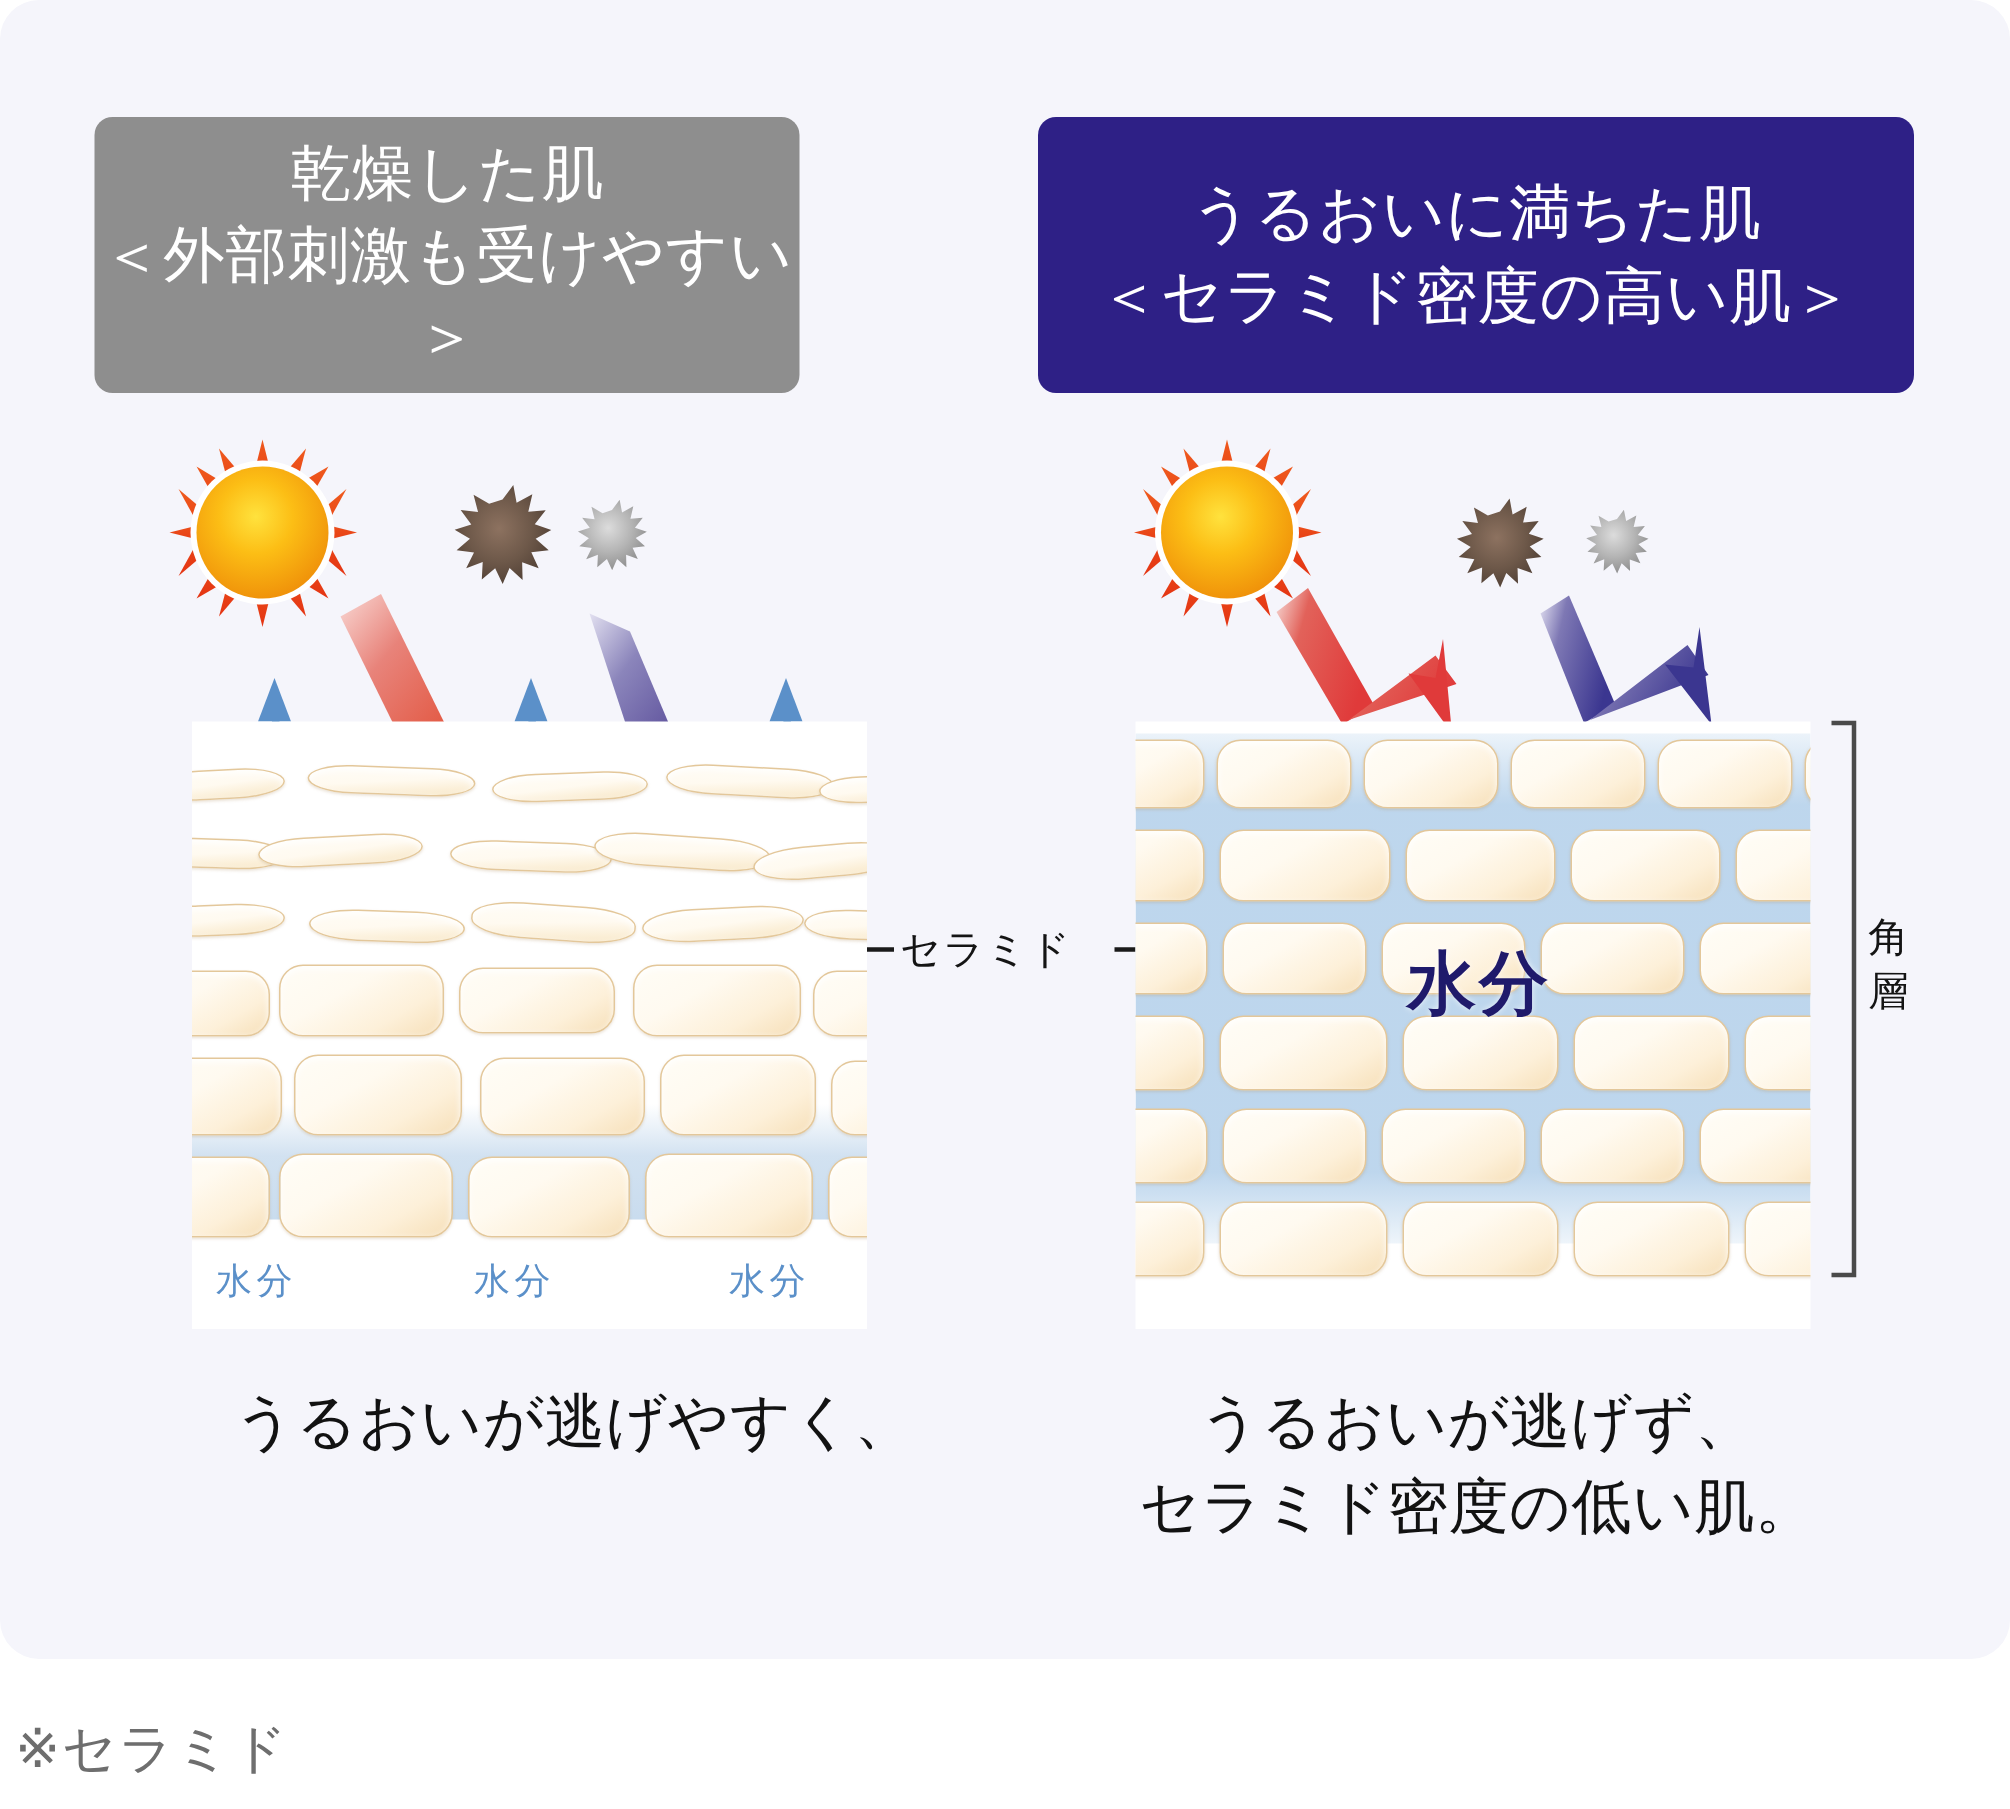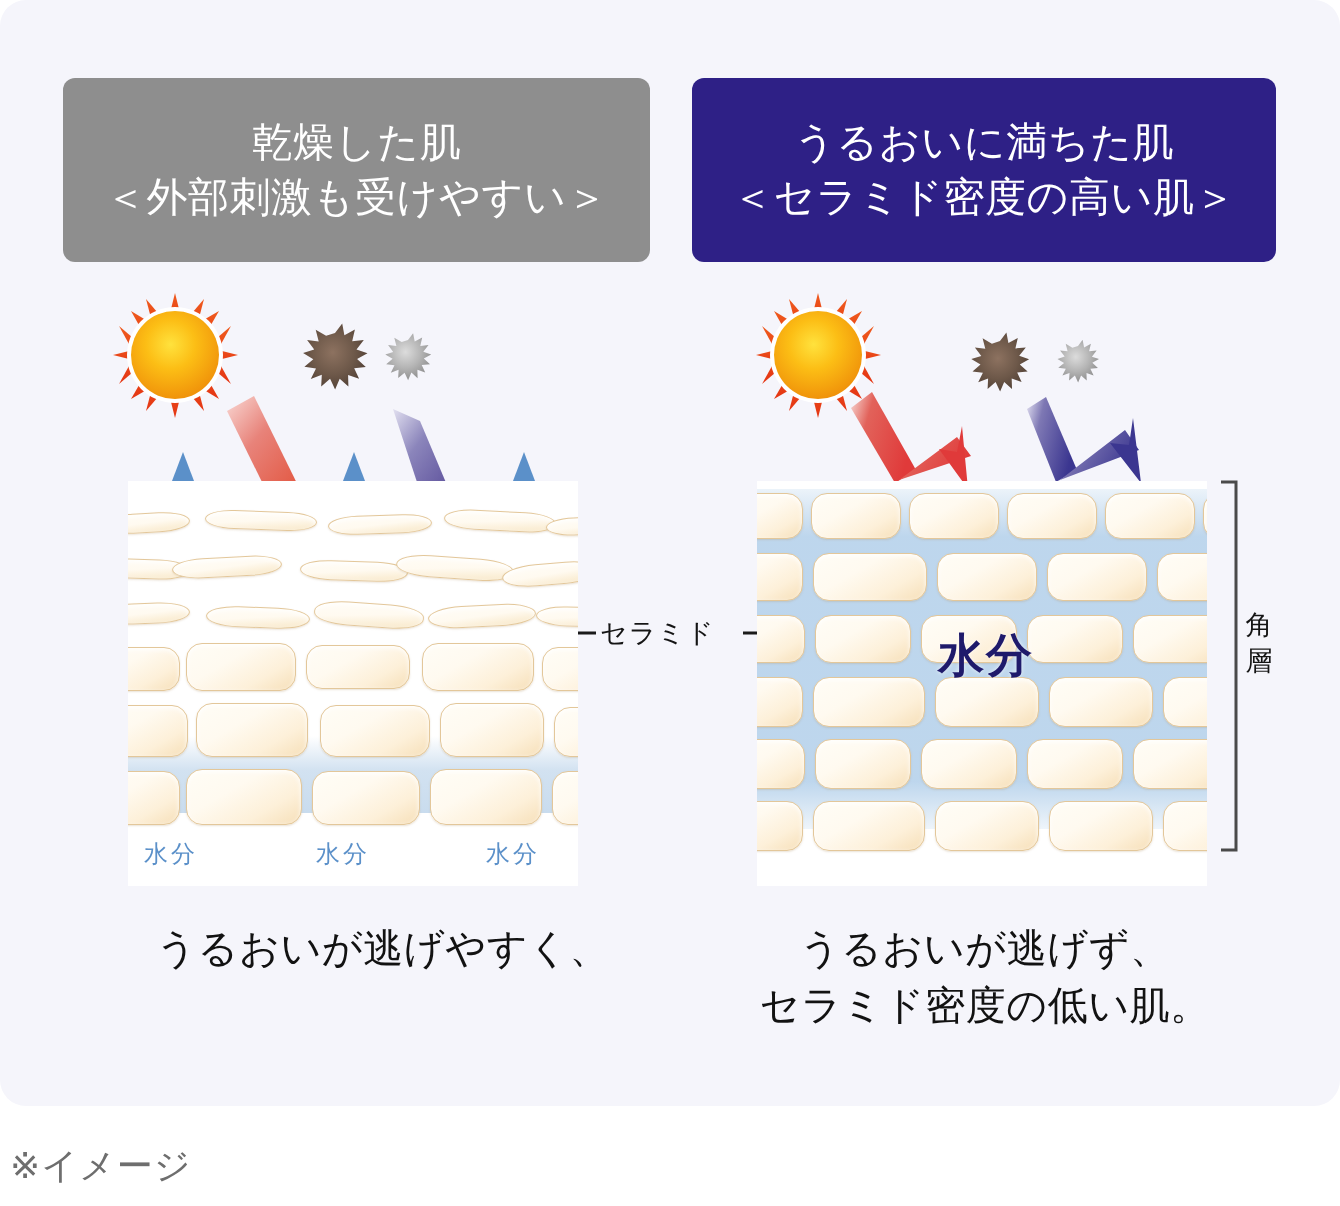--- a/index.html
+++ b/index.html
@@ -28,21 +28,21 @@
     color: #ffffff;
     display: flex;
     flex-direction: column;
     align-items: center;
     justify-content: center;
     line-height: 1.34;
     font-size: 41px;
     letter-spacing: 0.5px;
     text-align: center;
   }
-  .pill-dry   { left: 63px;  top: 78px; width: 587px; height: 184px; background: #8e8e8e; }
+  .pill-dry   { left: 63px;  top: 78px; width: 470px; height: 184px; background: #8e8e8e; }
   .pill-moist { left: 692px; top: 78px; width: 584px; height: 184px; background: #2e2086; }
 
   
   .panel {
     position: absolute;
     background: #ffffff;
     overflow: hidden;
   }
   .panel-left  { left: 128px; top: 481px; width: 450px; height: 405px; }
   .panel-right { left: 757px; top: 481px; width: 450px; height: 405px; }
@@ -441,15 +441,15 @@
 
   <div class="caption caption-left">
     <div>うるおいが逃げやすく、</div>
   </div>
 
   <div class="caption caption-right">
     <div>うるおいが逃げず、</div>
     <div>セラミド密度の低い肌。</div>
   </div>
 
-  <div class="footer-note">※イメージ</div>
+  <div class="footer-note">※セラミド</div>
 
 </div>
 
 </body></html>

